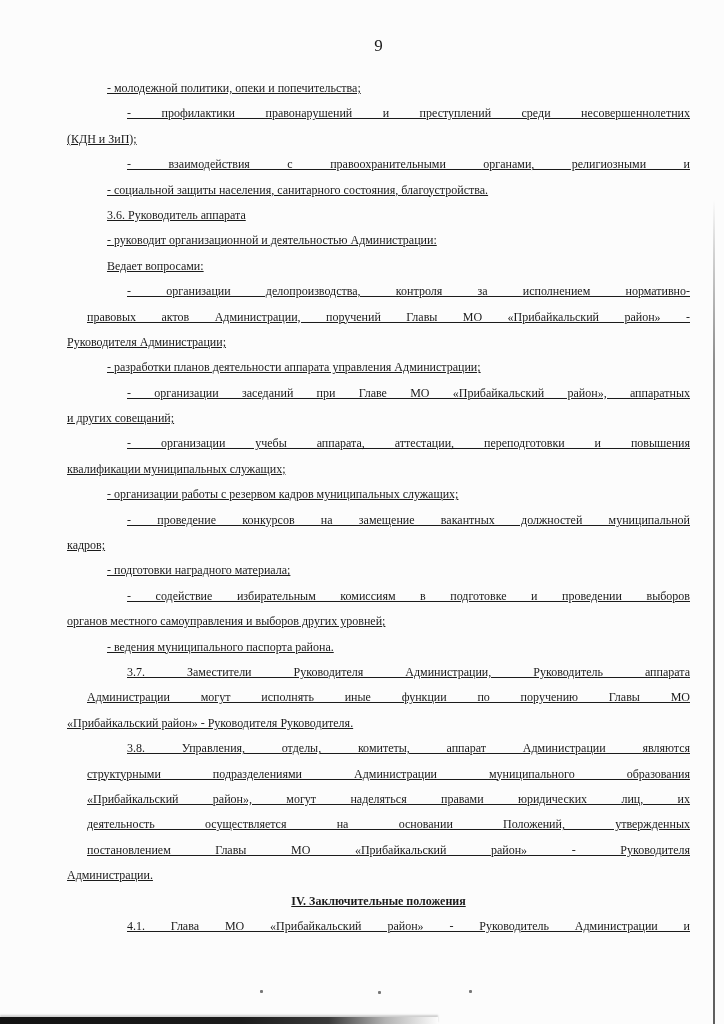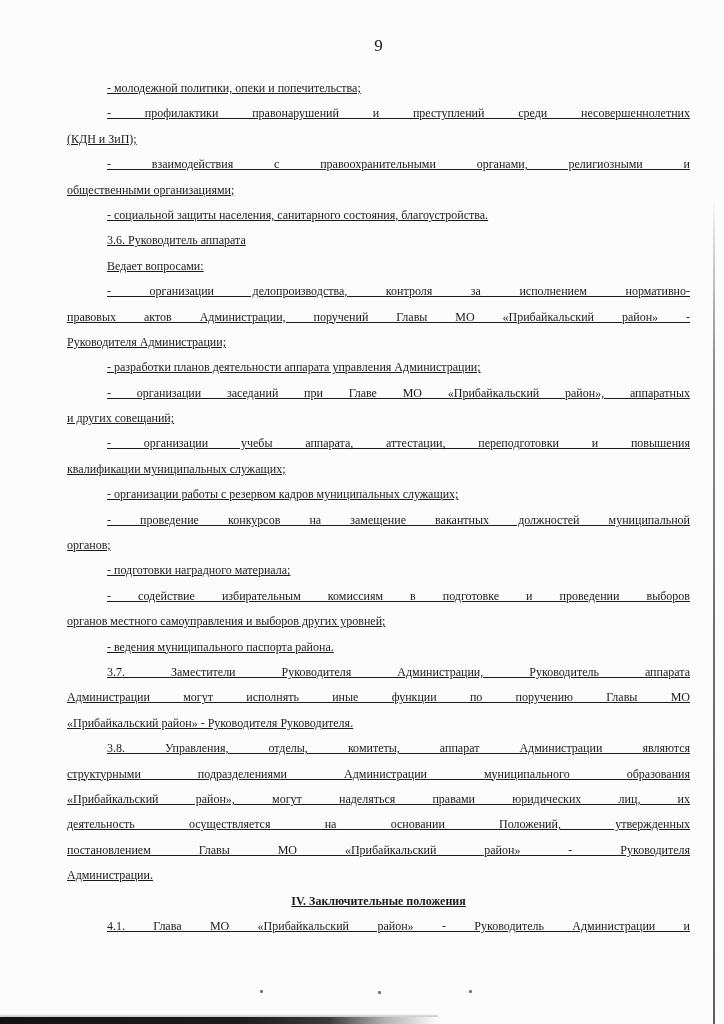--- a/index.html
+++ b/index.html
@@ -36,20 +36,21 @@
   .line {
     height: 25.4px;
     line-height: 25.4px;
     text-align: left;
     overflow: visible;
   }
   .line.indent { padding-left: 40px; }
   .line.justify {
     text-align: justify;
     text-align-last: justify;
+    margin-left: 20px;
   }
   .line.bold { font-weight: bold; }
   .line.center {
     text-align: left;
     text-align-last: center;
     padding-left: 0;
   }
   
   .artifact-bottom-edge {
     position: absolute;
@@ -88,35 +89,35 @@
 <body>
 
 <div class="page">
   <div class="page-number">9</div>
 
   <div class="text-col" id="text-col">
       <div class="line indent">- молодежной политики, опеки и попечительства;</div>
       <div class="line indent justify">- профилактики правонарушений и преступлений среди несовершеннолетних</div>
       <div class="line">(КДН и ЗиП);</div>
       <div class="line indent justify">- взаимодействия с правоохранительными органами, религиозными и</div>
-      <div class="line">общественными организациями;</div>
       <div class="line indent">- социальной защиты населения, санитарного состояния, благоустройства.</div>
       <div class="line indent">3.6. Руководитель аппарата</div>
+      <div class="line indent">- руководит организационной и деятельностью Администрации:</div>
       <div class="line indent">Ведает вопросами:</div>
       <div class="line indent justify">- организации делопроизводства, контроля за исполнением нормативно-</div>
       <div class="line justify">правовых актов Администрации, поручений Главы МО «Прибайкальский район» -</div>
       <div class="line">Руководителя Администрации;</div>
       <div class="line indent">- разработки планов деятельности аппарата управления Администрации;</div>
       <div class="line indent justify">- организации заседаний при Главе МО «Прибайкальский район», аппаратных</div>
       <div class="line">и других совещаний;</div>
       <div class="line indent justify">- организации учебы аппарата, аттестации, переподготовки и повышения</div>
       <div class="line">квалификации муниципальных служащих;</div>
       <div class="line indent">- организации работы с резервом кадров муниципальных служащих;</div>
       <div class="line indent justify">- проведение конкурсов на замещение вакантных должностей муниципальной</div>
-      <div class="line">органов;</div>
+      <div class="line">кадров;</div>
       <div class="line indent">- подготовки наградного материала;</div>
       <div class="line indent justify">- содействие избирательным комиссиям в подготовке и проведении выборов</div>
       <div class="line">органов местного самоуправления и выборов других уровней;</div>
       <div class="line indent">- ведения муниципального паспорта района.</div>
       <div class="line indent justify">3.7. Заместители Руководителя Администрации, Руководитель аппарата</div>
       <div class="line justify">Администрации могут исполнять иные функции по поручению Главы МО</div>
       <div class="line">«Прибайкальский район» - Руководителя Руководителя.</div>
       <div class="line indent justify">3.8. Управления, отделы, комитеты, аппарат Администрации являются</div>
       <div class="line justify">структурными подразделениями Администрации муниципального образования</div>
       <div class="line justify">«Прибайкальский район», могут наделяться правами юридических лиц, их</div>

